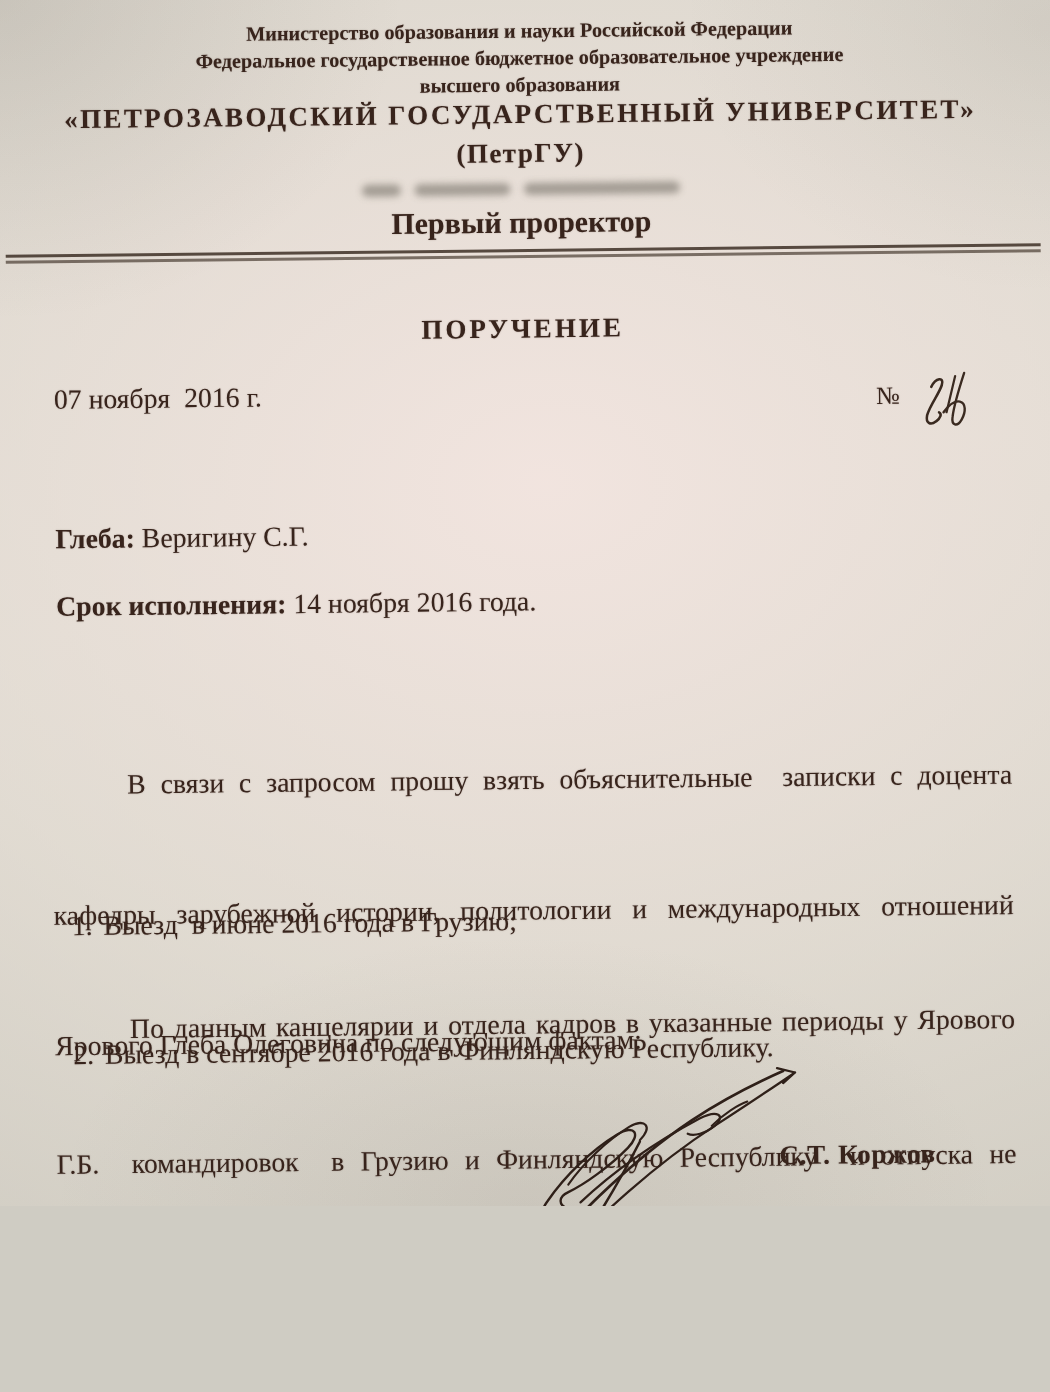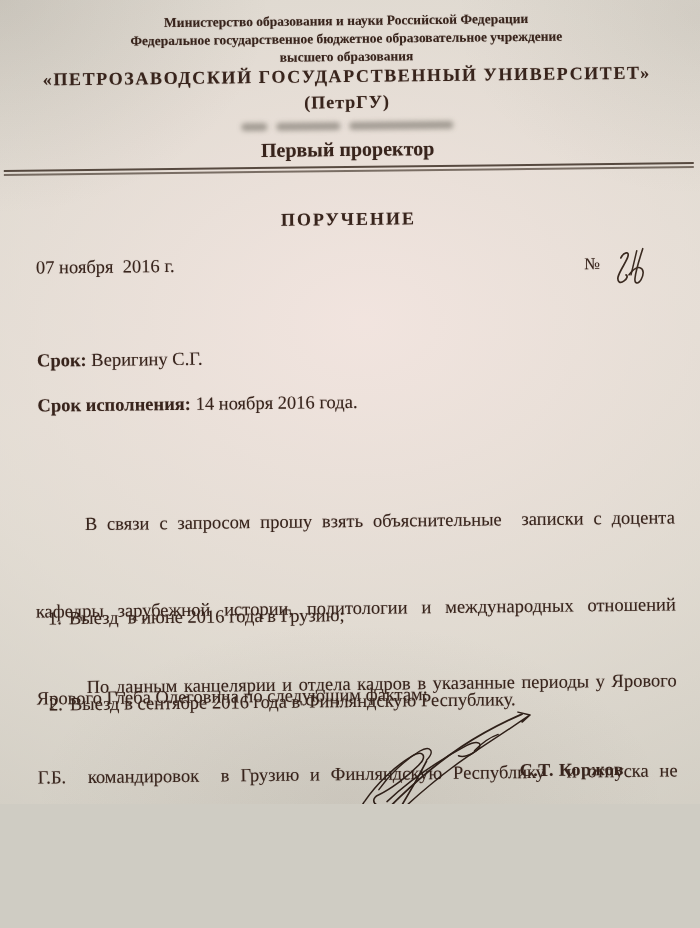--- a/index.html
+++ b/index.html
@@ -103,21 +103,21 @@
       <span class="numwrap">
         <span class="numsign">№</span>
         <svg class="numscribble" viewBox="0 0 50 46">
           <path d="M14,13 C17,7 23,6 21,12 C19,18 13,25 11,32 C10,37 13,39 17,36 C20,34 21,31 19,30" stroke-width="1.7"></path>
           <path d="M30,6 C28,14 26,22 24,30" stroke-width="1.5"></path>
           <path d="M36,4 C33,13 29,25 28,33 C27,39 31,40 34,35 C37,30 37,24 33,23 C29,22 25,26 22,30" stroke-width="1.6"></path>
         </svg>
       </span>
     </div>
 
-    <div class="abs kv komu"><b>Срок:</b><span> Веригину С.Г.</span></div>
+    <div class="abs kv komu"><b>Глеба:</b><span> Веригину С.Г.</span></div>
 
     <div class="abs kv srok"><b>Срок исполнения:</b><span> 14 ноября 2016 года.</span></div>
 
     <div class="abs para p1">
       <div class="pline first">В связи с запросом прошу взять объяснительные  записки с доцента</div>
       <div class="pline">кафедры зарубежной истории, политологии и международных отношений</div>
       <div class="pline last">Ярового Глеба Олеговича по следующим фактам:</div>
     </div>
 
     <div class="abs list">

